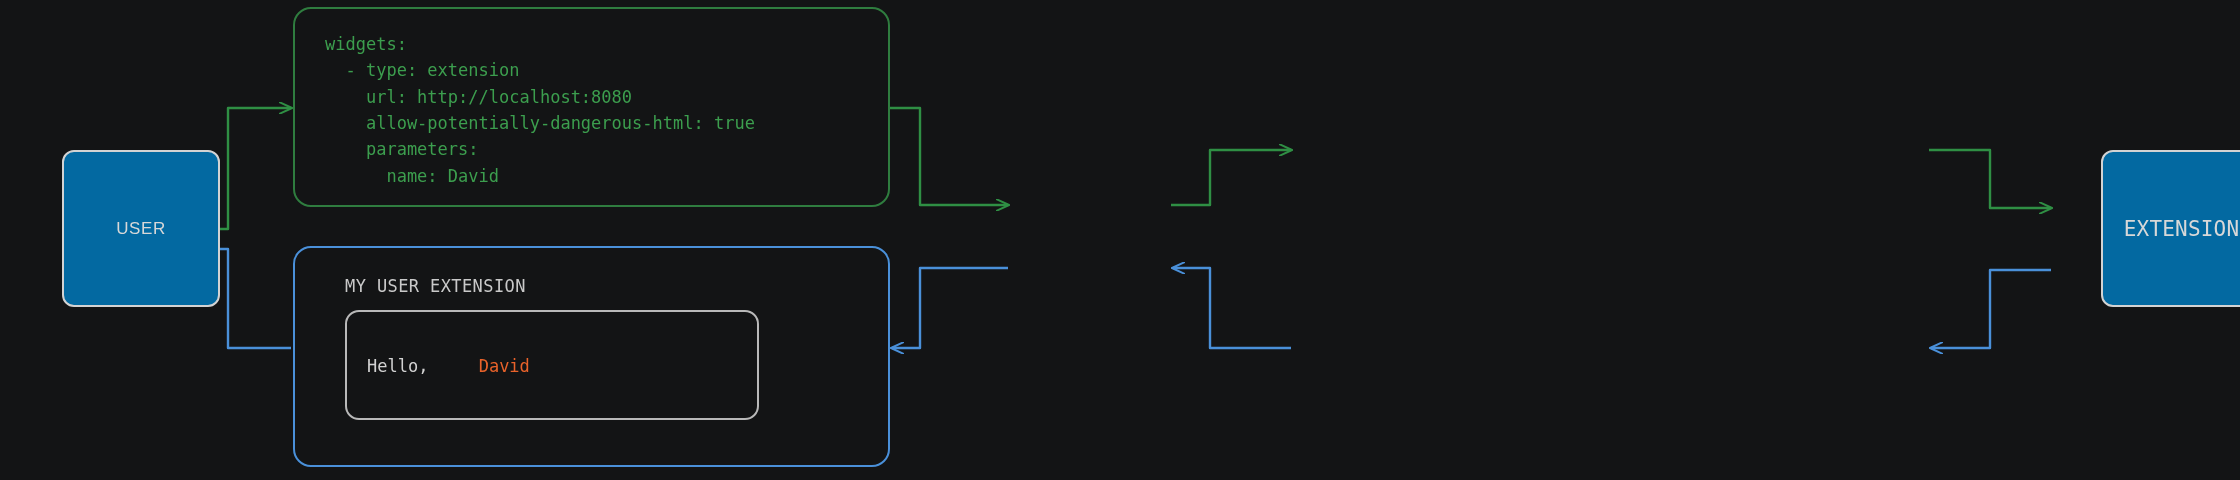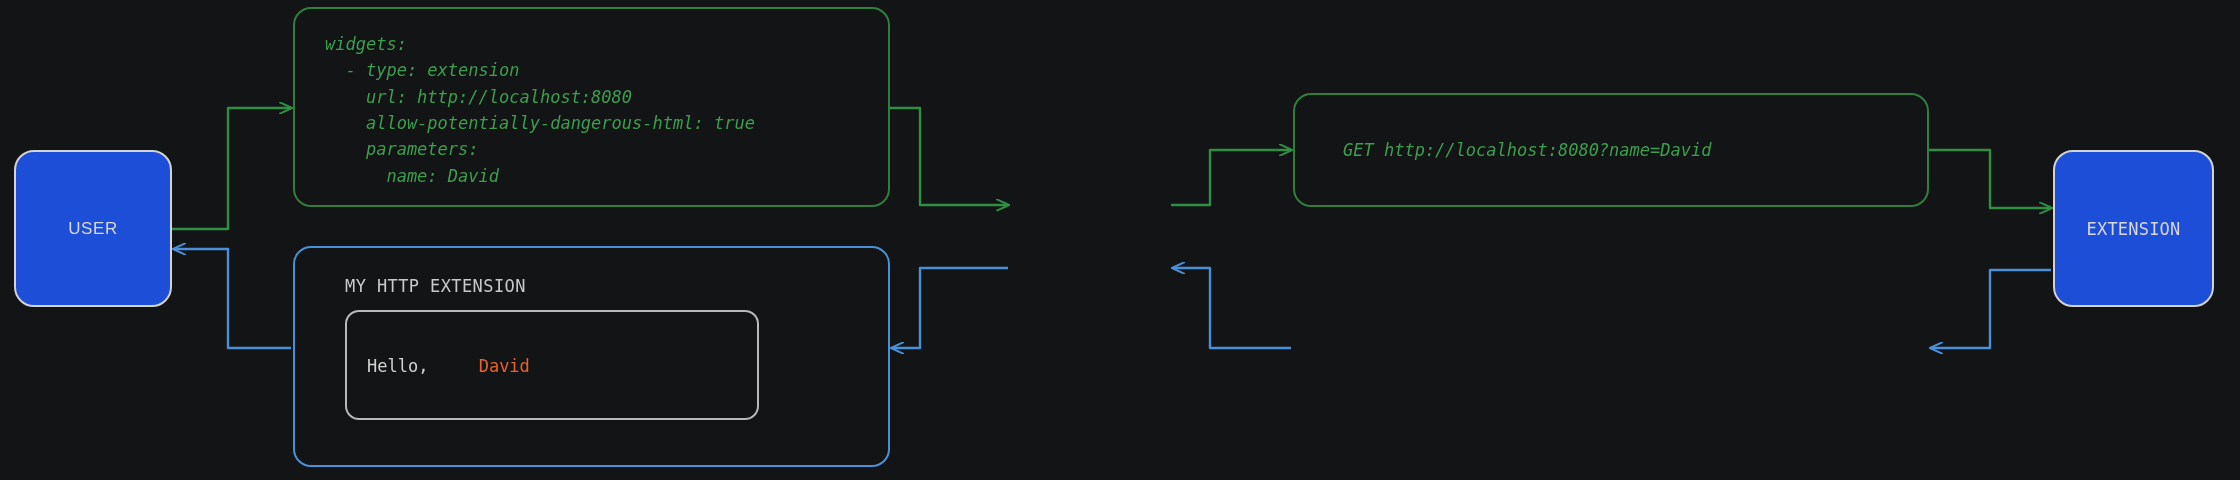--- a/index.html
+++ b/index.html
@@ -24,55 +24,56 @@
     left: 0;
     top: 0;
     width: 2240px;
     height: 480px;
     pointer-events: none;
   }
   .node {
     position: absolute;
     box-sizing: border-box;
     border: 2px solid #d3d3d3;
-    border-radius: 20px;
-    background: #1d4ed8;
+    border-radius: 12px;
+    background: #0369a1;
     display: flex;
     align-items: center;
     justify-content: center;
     color: #d8d8d8;
+    margin-left: 48px;
   }
   .node-label-sans {
     font-family: "Liberation Sans", sans-serif;
     font-size: 17px;
     letter-spacing: 0.6px;
     color: #d8d8d8;
   }
   .node-label-mono {
     font-family: "DejaVu Sans Mono", monospace;
-    font-size: 17px;
+    font-size: 21px;
     letter-spacing: 0.2px;
     color: #d8d8d8;
   }
   .panel {
     position: absolute;
     box-sizing: border-box;
     border-radius: 18px;
     background: #131415;
     border: 2px solid #2f7d3f;
   }
   .panel.blue { border-color: #4a90d9; }
   .code {
     font-family: "DejaVu Sans Mono", monospace;
     font-size: 17px;
     line-height: 1.55;
     white-space: pre;
     margin: 0;
   }
-  .code.green { color: #3c9e4e; font-style: italic; }
+  .code.green { color: #3c9e4e; }
   .code.blue  { color: #5b9bd5; }
 
   #yaml-panel   { left: 293px; top: 7px;   width: 597px; height: 200px; }
   #yaml-panel .code { position: absolute; left: 30px; top: 22px; }
 
   #widget-panel { left: 293px; top: 246px; width: 597px; height: 221px; }
   #widget-title {
     position: absolute; left: 50px; top: 28px;
     font-family: "DejaVu Sans Mono", monospace;
     font-size: 17px; color: #c9c9c9; letter-spacing: 0.4px;
@@ -151,24 +152,21 @@
   <div class="panel" id="yaml-panel">
     <pre class="code green">widgets:
   - type: extension
     url: http://localhost:8080
     allow-potentially-dangerous-html: true
     parameters:
       name: David</pre>
   </div>
 
   <div class="panel blue" id="widget-panel">
-    <div id="widget-title">MY HTTP EXTENSION</div>
+    <div id="widget-title">MY USER EXTENSION</div>
     <div id="widget-card">
       <div class="body"><span>Hello, </span><span class="accent-name">David</span></div>
     </div>
   </div>
 
-  <div class="panel" id="get-panel">
-    <pre class="code green">GET http://localhost:8080?name=David</pre>
-  </div>
 
 
 </div>
 
 </body></html>

